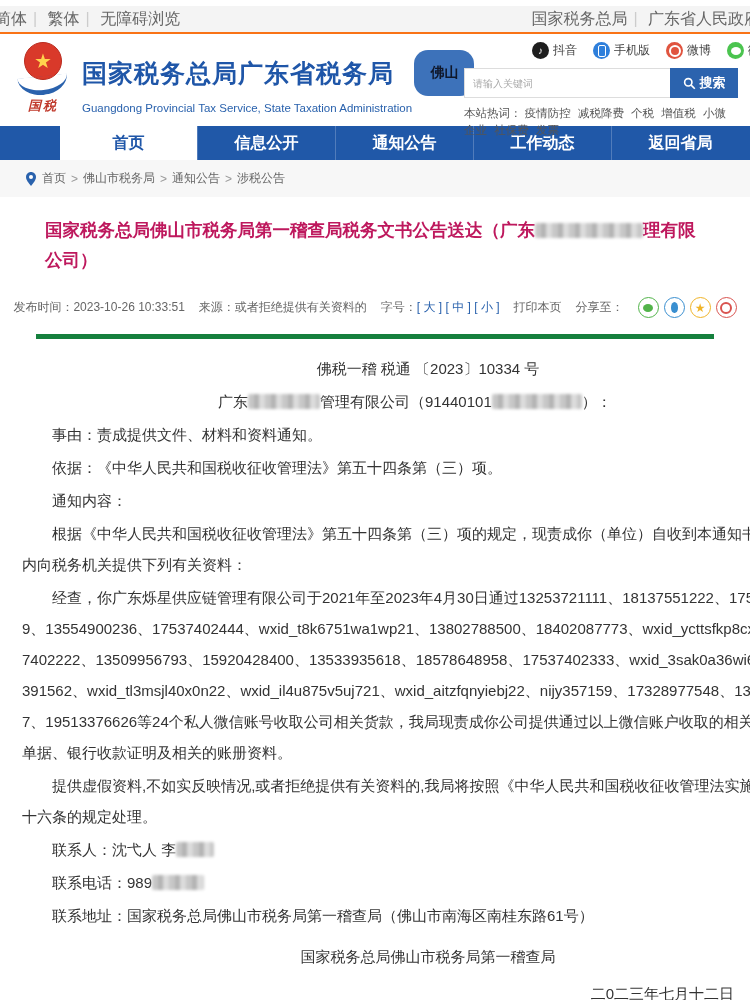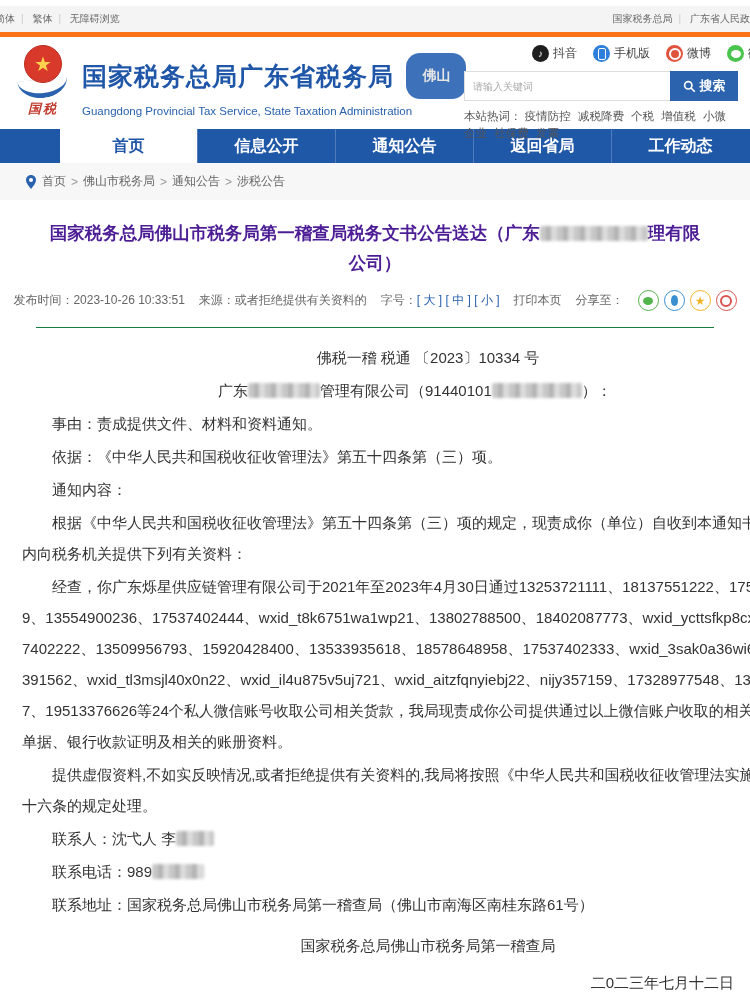--- a/index.html
+++ b/index.html
@@ -4,23 +4,23 @@
 <style>
   html,body{margin:0;padding:0;}
   body{
     width:750px;height:1000px;overflow:hidden;background:#fff;
     font-family:"Liberation Sans","DejaVu Sans",sans-serif;color:#333;
   }
   .page{position:relative;width:750px;height:1000px;overflow:hidden;}
 
   
   .topbar{
-    margin-top:6px;height:26px;background:#f4f4f4;border-bottom:5px solid #f97316;
+    margin-top:6px;height:26px;background:#f4f4f4;border-bottom:2px solid #f97316;
     display:flex;justify-content:space-between;align-items:center;
-    font-size:10px;color:#666;
+    font-size:16px;color:#666;
   }
   .tb-left{margin-left:-9px;white-space:nowrap;}
   .tb-right{margin-right:-14px;white-space:nowrap;}
   .tb-link{cursor:pointer;padding:0 4px;}
   .tb-sep{color:#ccc;margin:0 2px;}
 
   
   .header{position:relative;height:92px;background:#fff;}
   .logo{position:absolute;left:14px;top:8px;width:58px;height:76px;text-align:center;}
   .emblem{
@@ -34,22 +34,22 @@
     border-bottom:5px solid #2a62ad;border-radius:0 0 50% 50%/0 0 100% 100%;
     transform:rotate(-6deg);
   }
   .seal{color:#c0392b;font-size:13px;font-weight:bold;letter-spacing:2px;margin-top:2px;font-style:italic;}
   .titlebox{position:absolute;left:82px;top:16px;}
   .site-title{
     font-size:25px;font-weight:bold;color:#1f56a8;letter-spacing:1px;
     display:inline-block;vertical-align:middle;
   }
   .city-badge{
-    display:inline-block;vertical-align:middle;margin-left:8px;
-    background:#3d72ba;color:#e5e5e5;font-size:14px;font-weight:bold;
+    display:inline-block;vertical-align:middle;margin-left:16px;
+    background:#3d72ba;color:#0f172a;font-size:14px;font-weight:bold;
     padding:14px 16px;border-radius:14px;
   }
   .site-sub{
     margin-top:6px;font-size:11.5px;color:#2a62ad;
     font-family:Liberation Sans, sans-serif;
   }
   .head-right{position:absolute;top:8px;right:-6px;width:292px;}
   .social-row{display:flex;justify-content:flex-end;align-items:center;gap:16px;margin-right:-16px;font-size:12px;color:#444;}
   .social{display:flex;align-items:center;gap:4px;cursor:pointer;white-space:nowrap;}
   .sic{width:17px;height:17px;border-radius:50%;display:inline-flex;align-items:center;justify-content:center;color:#fff;font-size:10px;flex:0 0 auto;}
@@ -88,26 +88,26 @@
     height:37px;background:#f7f7f7;display:flex;align-items:center;
     padding:0 26px;font-size:12px;color:#666;
   }
   .bc-pin{margin-right:6px;display:inline-flex;}
   .bc-item{cursor:pointer;}
   .bc-sep{margin:0 5px;color:#999;}
 
   
   .article{padding:18px 36px 0;background:#fff;}
   .art-title{
-    width:660px;margin:0 auto;text-align:center;
-    font-size:17.5px;font-weight:bold;color:#4c1d95;line-height:30px;
+    width:660px;margin:0 auto;text-align:left;
+    font-size:17.5px;font-weight:bold;color:#be185d;line-height:30px;
   }
   .meta{
-    margin-top:12px;display:flex;justify-content:center;align-items:center;gap:14px;
-    font-size:12px;color:#666;padding-bottom:16px;border-bottom:1px solid #15803d;
+    margin-top:22px;display:flex;justify-content:center;align-items:center;gap:14px;
+    font-size:12px;color:#666;padding-bottom:16px;border-bottom:5px solid #15803d;
     white-space:nowrap;
   }
   .meta .fs{color:#2a62ad;cursor:pointer;}
   .meta .print{cursor:pointer;}
   .share-icons{display:inline-flex;gap:5px;align-items:center;}
   .shic{width:19px;height:19px;border-radius:50%;background:#fff;display:inline-flex;align-items:center;justify-content:center;cursor:pointer;}
   .shic-wechat{border:1.5px solid #52b44a;}
   .shic-wechat i{width:10px;height:8px;background:#52b44a;border-radius:50%;}
   .shic-qq{border:1.5px solid #3a8fd0;}
   .shic-qq i{width:7px;height:11px;background:#3a8fd0;border-radius:50% 50% 46% 46%;}
@@ -208,22 +208,22 @@
         <span class="hotword">社保费</span>
         <span class="hotword">发票</span>
       </div>
     </div>
   </div>
 
   <div class="nav">
     <div class="nav-item active">首页</div>
     <div class="nav-item">信息公开</div>
     <div class="nav-item">通知公告</div>
+    <div class="nav-item">工作动态</div>
     <div class="nav-item">返回省局</div>
-    <div class="nav-item">工作动态</div>
   </div>
 
   <div class="breadcrumb">
     <span class="bc-pin">
       <svg width="10" height="14" viewBox="0 0 10 14">
         <path d="M5 0C2.2 0 0 2.2 0 5c0 3.5 5 9 5 9s5-5.5 5-9C10 2.2 7.8 0 5 0z" fill="#2a62ad"></path>
         <circle cx="5" cy="5" r="2" fill="#fff"></circle>
       </svg>
     </span>
     <span class="bc-item">首页</span>

